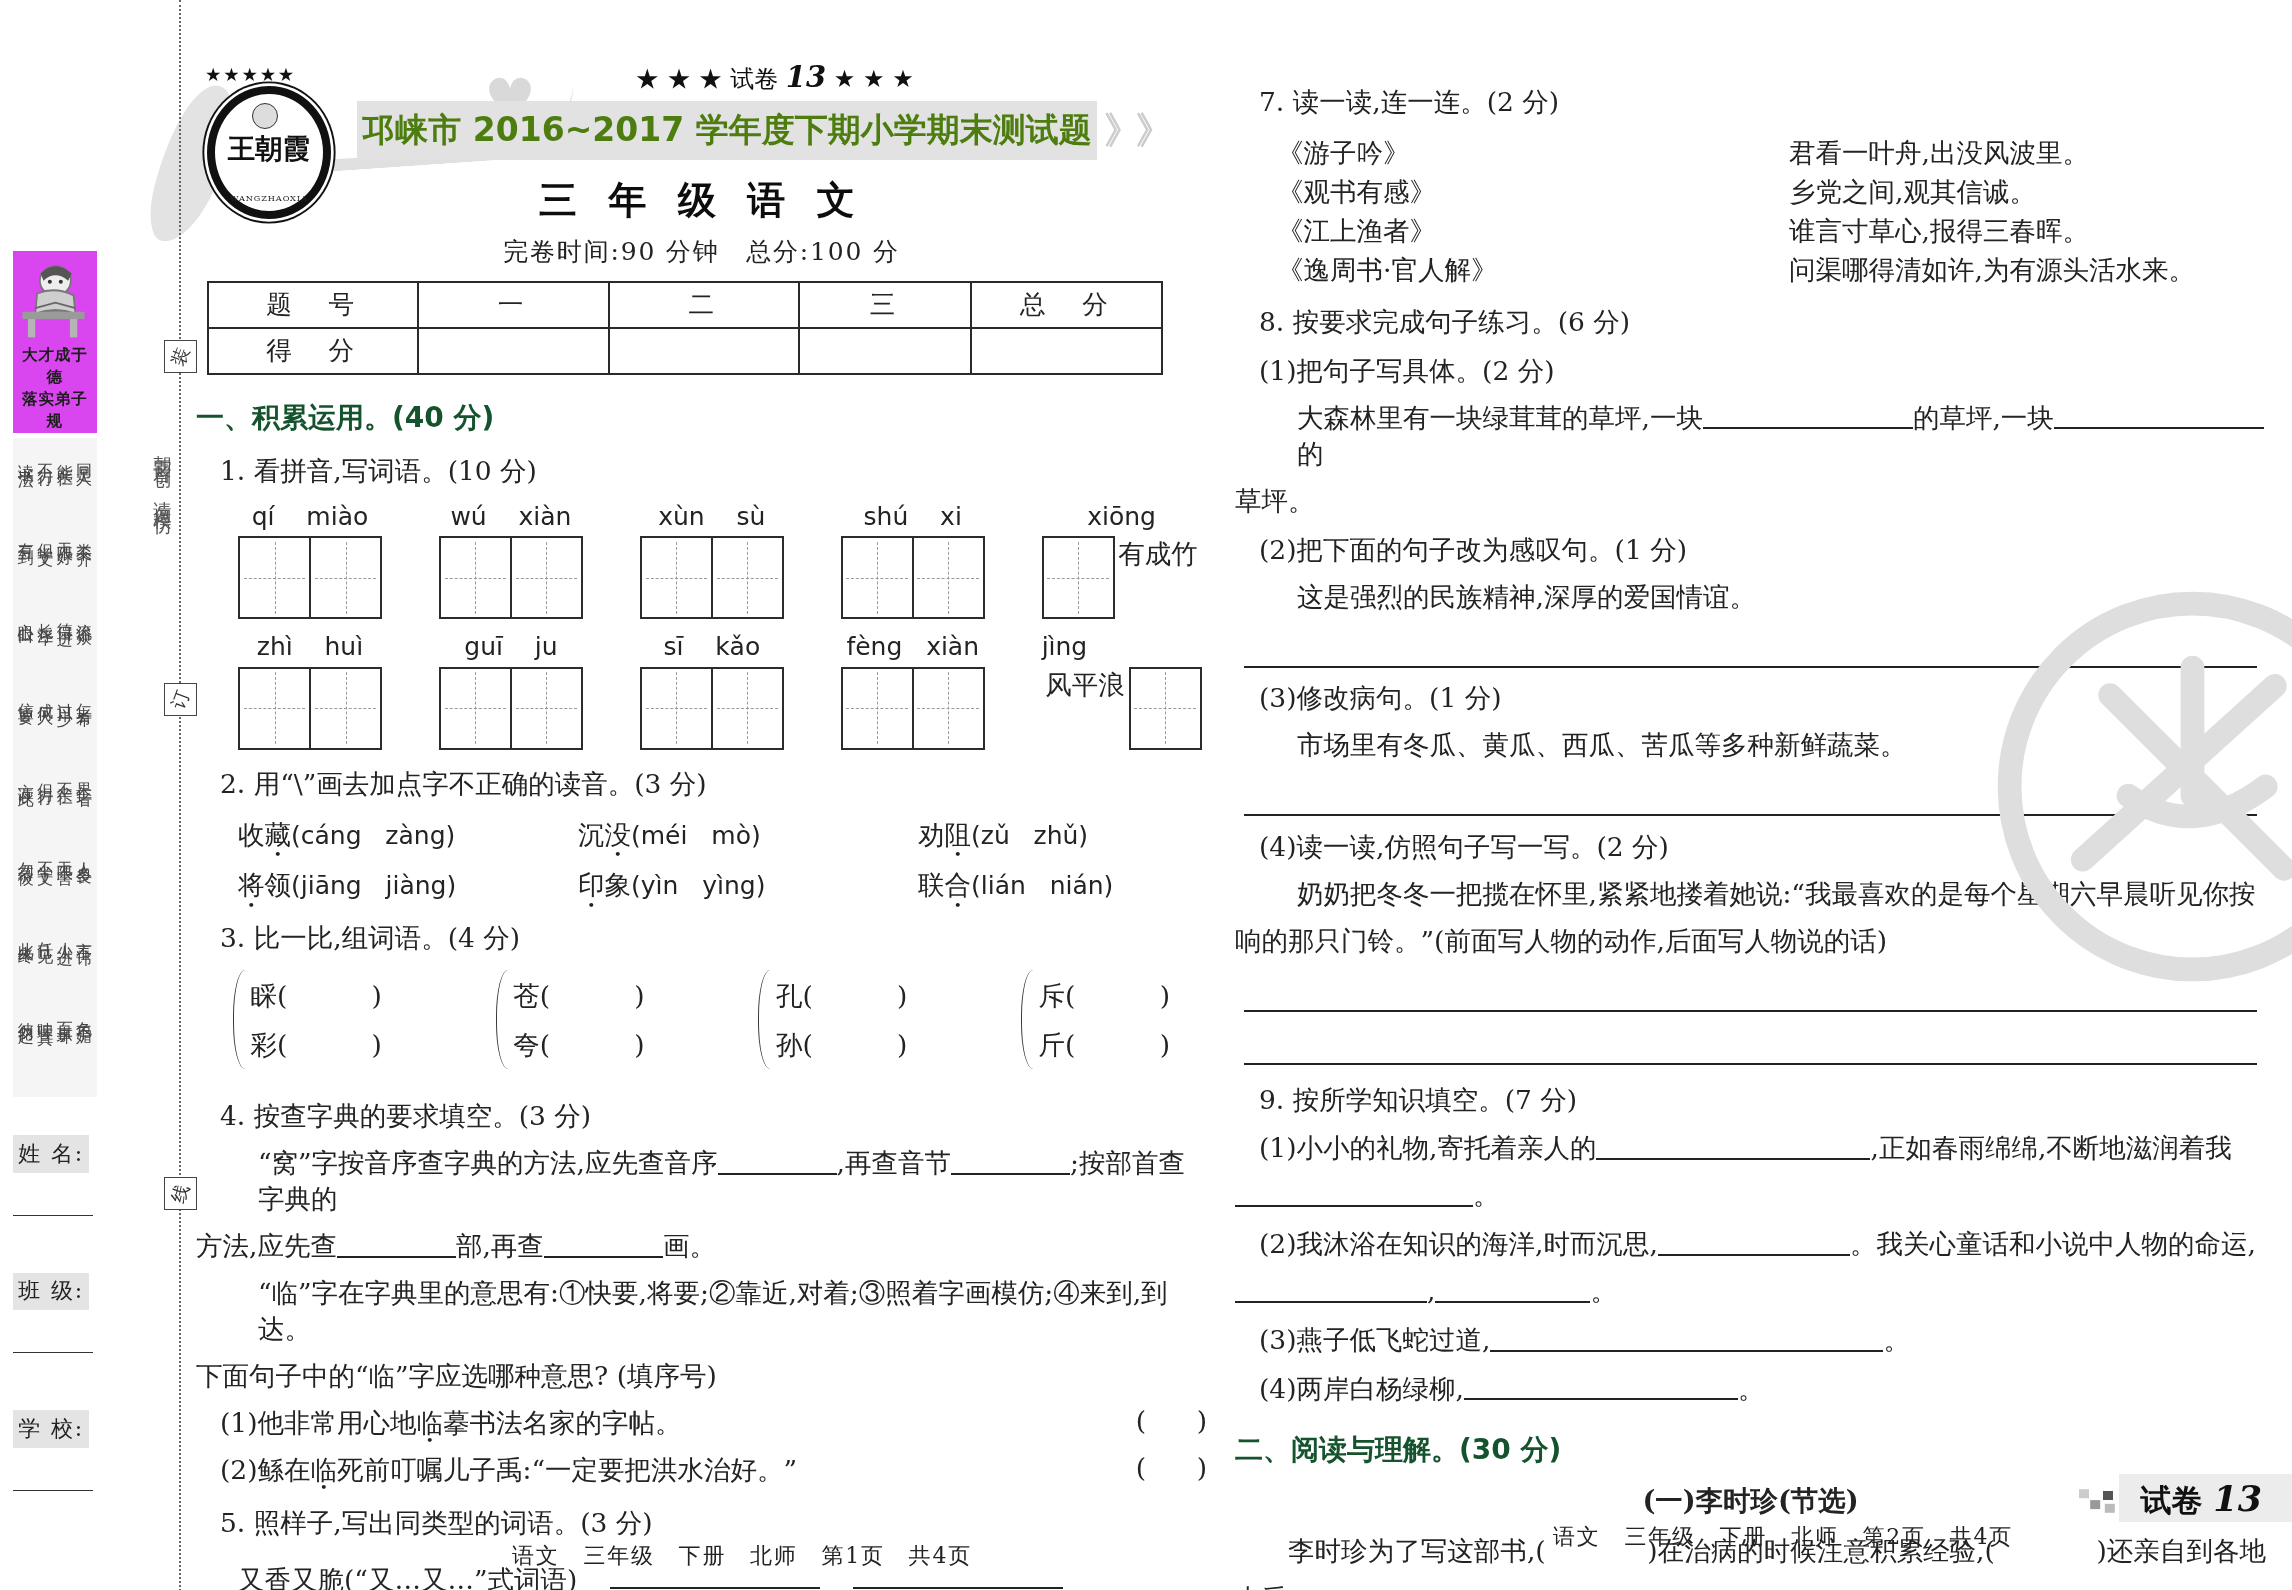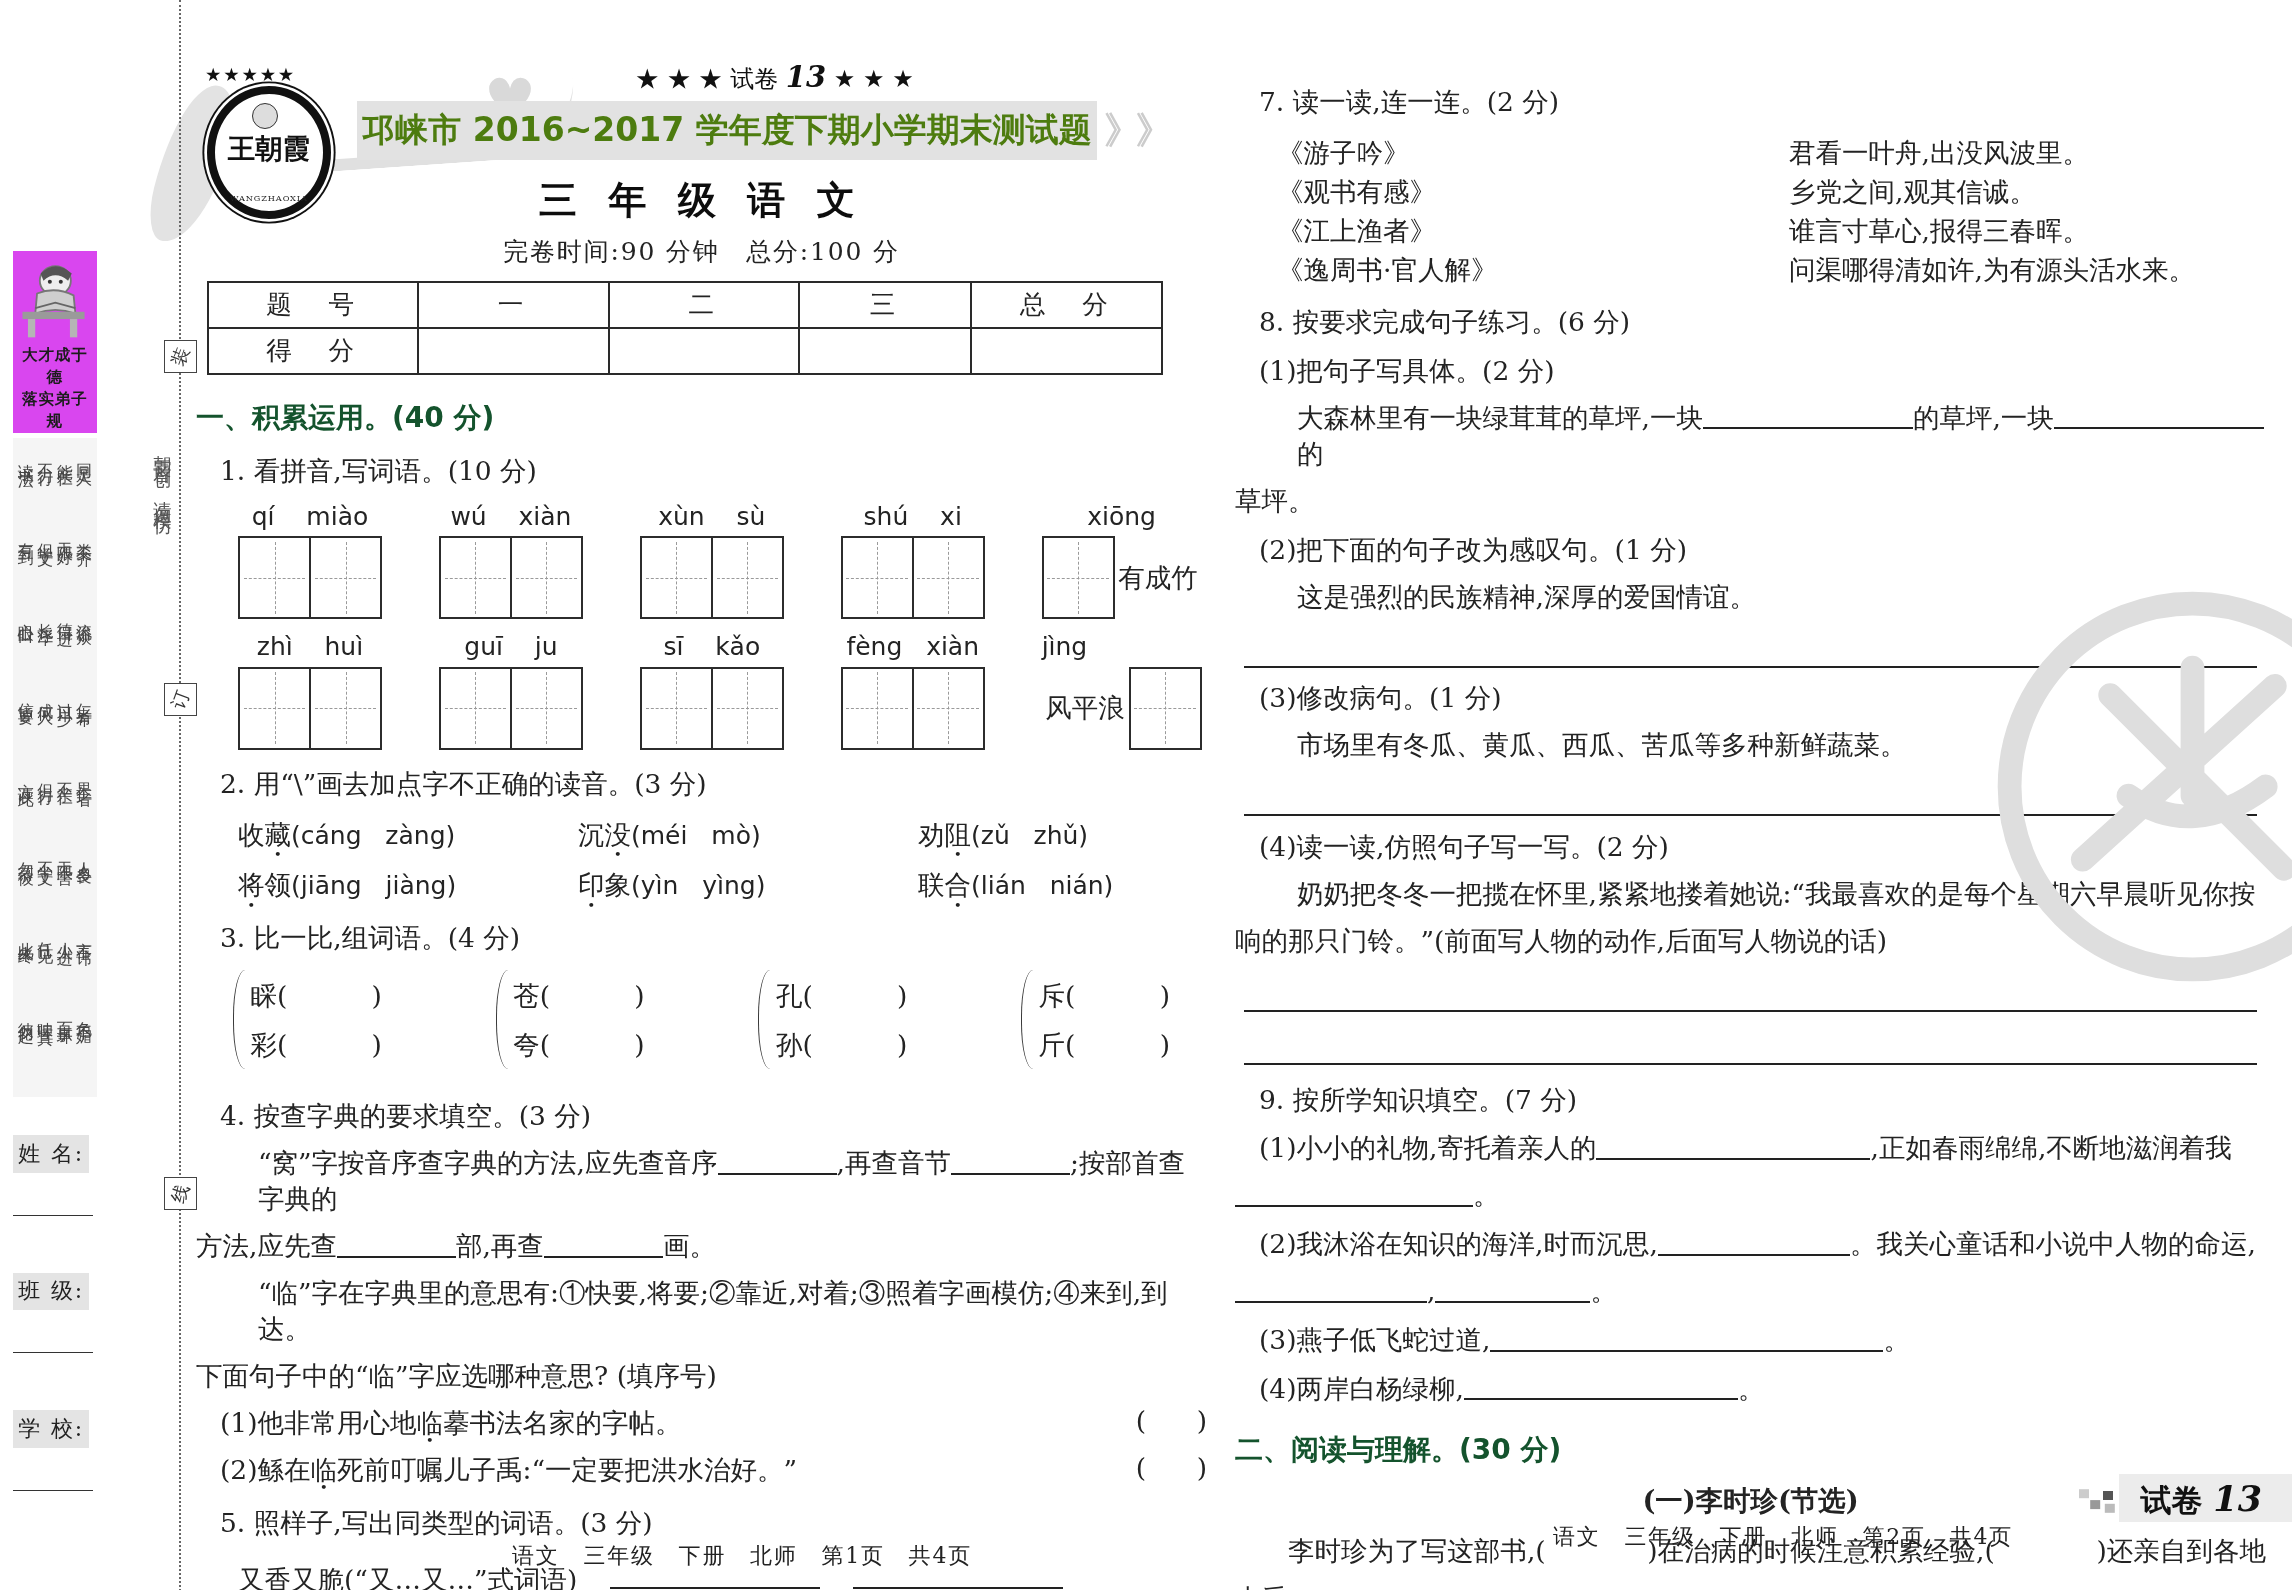--- a/index.html
+++ b/index.html
@@ -75,21 +75,21 @@
   .qlabel{font-size:26.5px;margin-top:16.4px;padding-left:24px;}
   .sub-label{font-size:26.5px;margin-top:12.8px;padding-left:24px;}
   .qtext{font-size:26.5px;margin-top:11px;padding-left:62px;}
   .qtext.noind{padding-left:0;}
 
   
   .pinrow{display:flex;justify-content:space-between;padding:0 5.5px 0 42px;margin-top:12.8px;}
   .py{font-family:"DejaVu Sans","Liberation Sans",sans-serif;font-size:25px;text-align:center;
       white-space:pre;margin-bottom:5.5px;}
   .py-right{text-align:left;padding-right:5.5px;}
-  .boxline{display:flex;align-items:center;}
+  .boxline{display:flex;}
   .tpair{display:flex;border:2.7px solid #2c2c2c;}
   .tcell{position:relative;width:69px;height:79px;}
   .tcell + .tcell{border-left:2.3px solid #2c2c2c;}
   .tcell::before{content:"";position:absolute;left:50%;top:3.7px;bottom:3.7px;border-left:1.8px dashed #9a9a9a;}
   .tcell::after{content:"";position:absolute;top:50%;left:3.7px;right:3.7px;border-top:1.8px dashed #9a9a9a;}
   .boxtext{font-size:26.5px;margin:0 3.7px;}
 
   
   .row2{display:flex;margin-top:14.6px;padding-left:42px;font-size:26.5px;}
   .row2 .it{width:340px;display:flex;align-items:baseline;}

